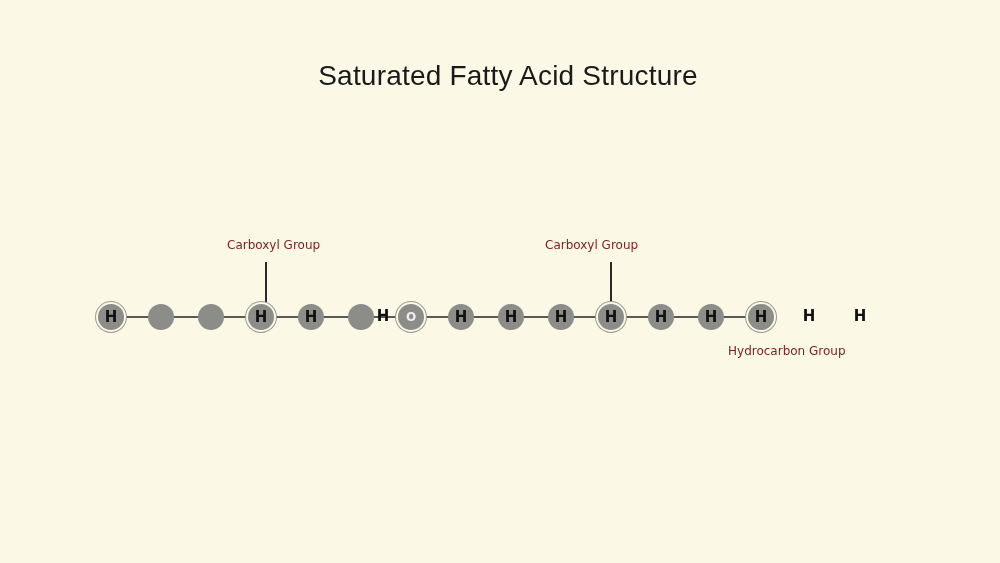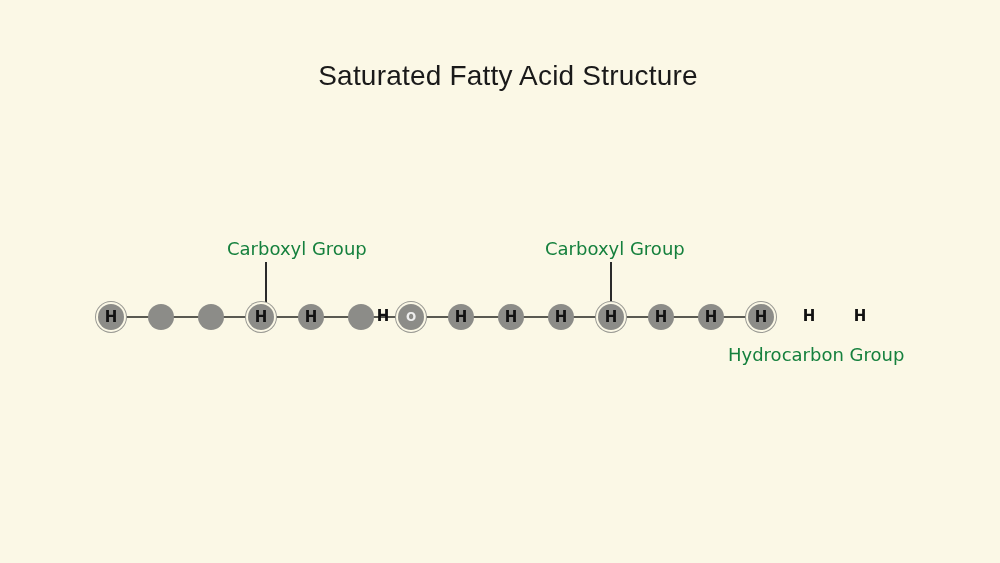--- a/index.html
+++ b/index.html
@@ -28,21 +28,21 @@
       font-family: "DejaVu Sans", sans-serif;
     }
     .atom.ringed { box-shadow: 0 0 0 2px #fbf8e6, 0 0 0 3px #9a9a94; }
     .atom .lbl-o { color: #eee; font-size: 12px; }
     .free-h {
       position: absolute; top: 307px; width: 20px; text-align: center;
       font-weight: bold; font-size: 15px; color: #111;
       font-family: "DejaVu Sans", sans-serif;
     }
     .label {
-      position: absolute; font-size: 18px; color: #15803d;
+      position: absolute; font-size: 12px; color: #7f1d1d;
       font-family: "DejaVu Sans", sans-serif; white-space: nowrap;
     }
     .pointer {
       position: absolute; width: 2px; background: #2a2a2a;
     }
   </style>
 </head>
 <body>
 
 <div class="title">Saturated Fatty Acid Structure</div>

